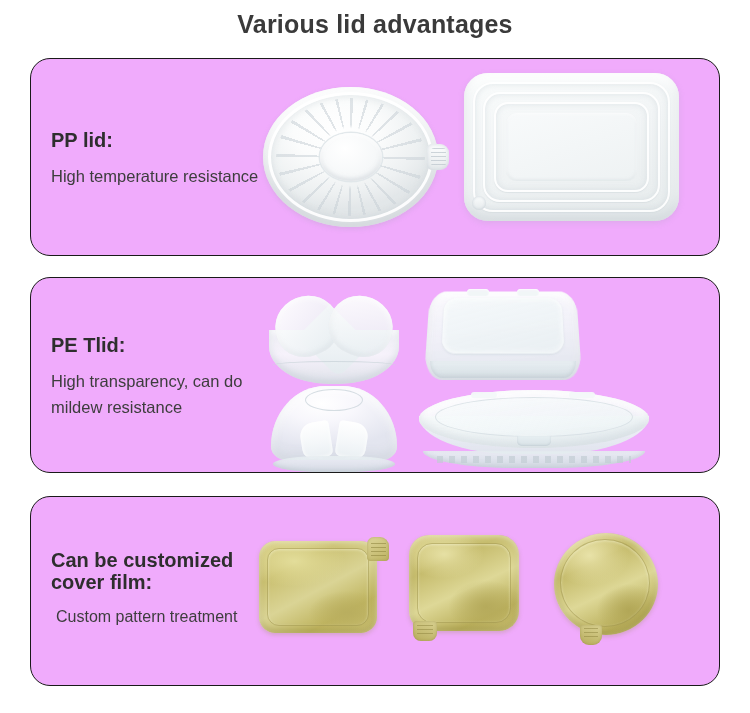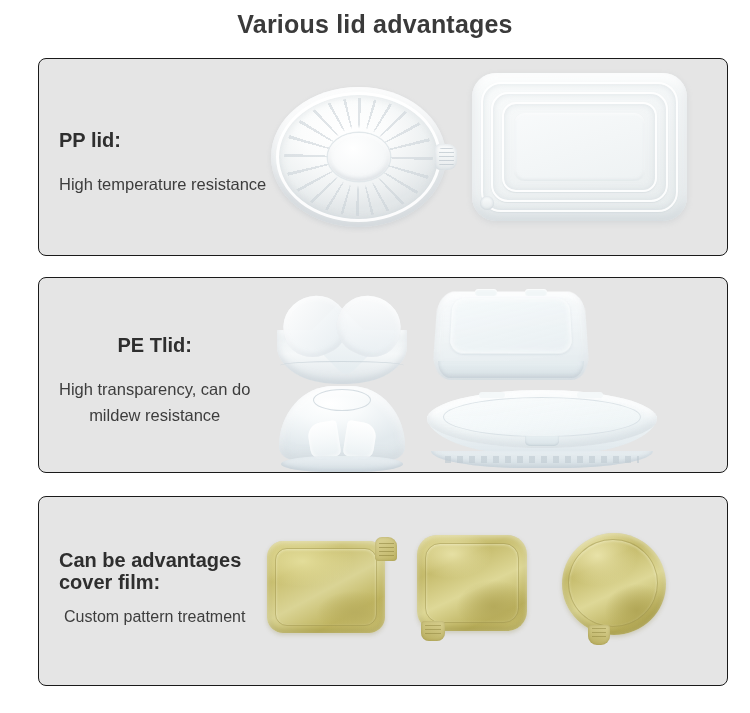--- a/index.html
+++ b/index.html
@@ -28,25 +28,25 @@
     text-align: center;
     font-size: 25px;
     font-weight: bold;
     color: #3a3a3a;
     letter-spacing: 0.2px;
   }
 
   
   .card {
     position: absolute;
-    left: 38px;
+    left: 30px;
     width: 690px;
     border: 1.4px solid #1a1a1a;
-    border-radius: 8px;
-    background: #e5e5e5;
+    border-radius: 20px;
+    background: #f0abfc;
     overflow: hidden;
   }
   #card-pp  { top: 58px;  height: 198px; }
   #card-pet { top: 277px; height: 196px; }
   #card-film{ top: 496px; height: 190px; }
 
   .card-text {
     position: absolute;
     left: 20px;
     color: #333333;
@@ -57,25 +57,25 @@
     color: #2e2e2e;
     line-height: 1.12;
     white-space: pre-line;
   }
   .card-desc {
     font-size: 16.5px;
     font-weight: normal;
     color: #3d3d3d;
     line-height: 1.55;
     white-space: pre-line;
-    margin-top: 21px;
+    margin-top: 13px;
   }
 
   #card-pp   .card-text { top: 70px; }
-  #card-pet  .card-text { top: 56px; text-align: center; }
+  #card-pet  .card-text { top: 56px; }
   #card-film .card-text { top: 52px; }
   #card-film .card-desc { margin-top: 11px; padding-left: 5px; font-size: 16px; }
 
   .media {
     position: absolute;
     top: 0;
     right: 0;
     height: 100%;
     width: 460px;
   }
@@ -465,21 +465,21 @@
         <div class="skirt"></div>
         <div class="nub a"></div>
         <div class="nub b"></div>
       </div>
 
     </div>
   </div>
 
   <div class="card" id="card-film">
     <div class="card-text">
-      <div class="card-title">Can be advantages
+      <div class="card-title">Can be customized
 cover film:</div>
       <div class="card-desc">Custom pattern treatment</div>
     </div>
 
     <div class="media">
 
       <div class="prod gold-rect">
         <div class="body"></div>
         <div class="inner"></div>
         <div class="tab"></div>

